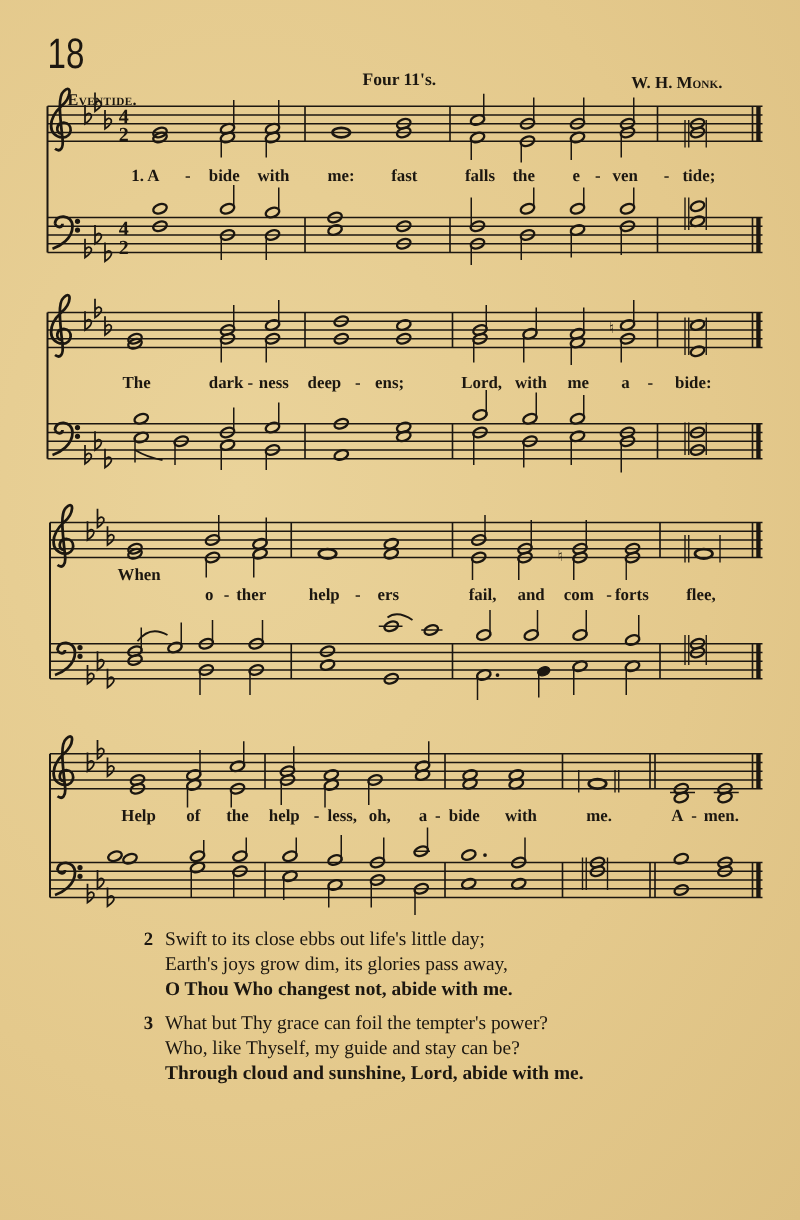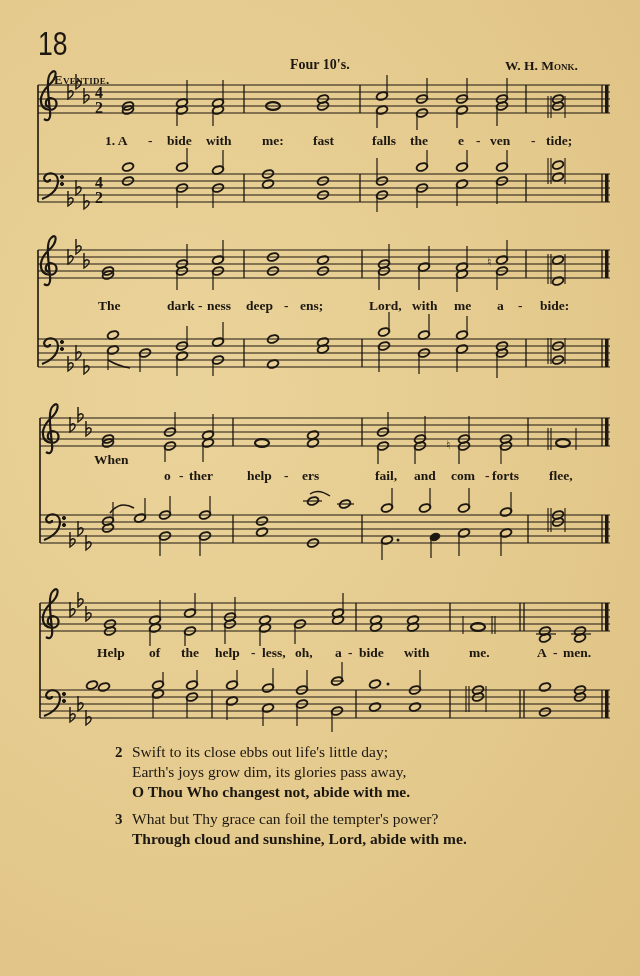--- a/index.html
+++ b/index.html
@@ -22,21 +22,21 @@
   .verse { margin-bottom:6px; position:relative; }
   .verse-num { position:absolute; left:-17px; top:0; font-weight:bold; font-size:15px; }
   .verse-line { display:block; white-space:nowrap; }
   .verse-line.bold { font-weight:bold; }
 </style>
 </head>
 <body>
 
 <div class="abs page-number">18</div>
 <div class="abs tune-name">Eventide.</div>
-<div class="abs meter">Four 10's.</div>
+<div class="abs meter">Four 11's.</div>
 <div class="abs composer">W. H. Monk.</div>
 
 <svg class="score" width="640" height="740" viewBox="0 0 640 740" xmlns="http://www.w3.org/2000/svg">
   <defs>
 
     <g id="hn">
       <ellipse cx="0" cy="0" rx="5.6" ry="3.6" fill="none" stroke="#1c1710" stroke-width="1.9" transform="rotate(-20)"></ellipse>
     </g>
 
     <g id="qn">
@@ -581,15 +581,16 @@
 <div class="verses">
   <div class="verse">
     <span class="verse-num">2</span>
     <span class="verse-line">Swift to its close ebbs out life's little day;</span>
     <span class="verse-line">Earth's joys grow dim, its glories pass away,</span>
     <span class="verse-line bold">O Thou Who changest not, abide with me.</span>
   </div>
   <div class="verse">
     <span class="verse-num">3</span>
     <span class="verse-line">What but Thy grace can foil the tempter's power?</span>
+    <span class="verse-line">Who, like Thyself, my guide and stay can be?</span>
     <span class="verse-line bold">Through cloud and sunshine, Lord, abide with me.</span>
   </div>
 </div>
 
 </body></html>

